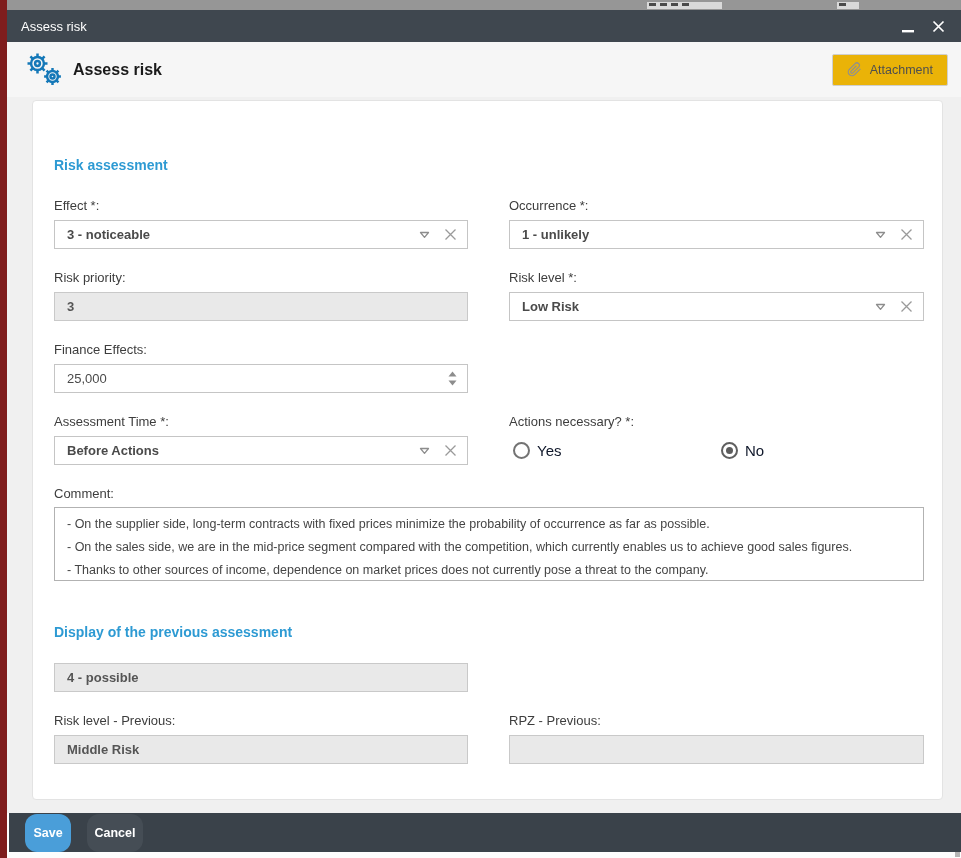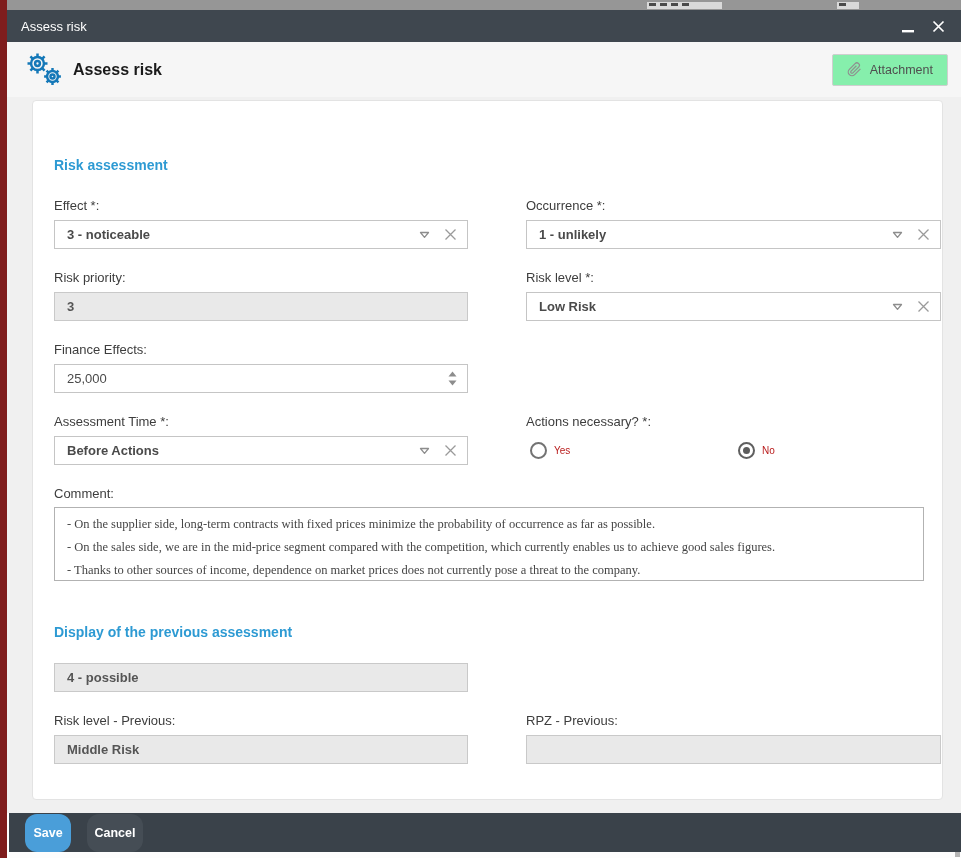--- a/index.html
+++ b/index.html
@@ -15,53 +15,53 @@
   
   .titlebar { height:32px; background:#3f474f; display:flex; align-items:center; padding:0 12px 0 14px; }
   .titlebar-title { color:#fff; font-size:13px; flex:1; }
   .win-btn { color:#fff; width:22px; height:22px; display:flex; align-items:center; justify-content:center; cursor:pointer; margin-left:8px; }
 
   
   .header-zone { height:55px; background:#f6f6f6; display:flex; align-items:center; padding:0 13px 0 18px; }
   .app-icon { width:44px; height:42px; position:relative; margin-right:4px; }
   .gear { position:absolute; }
   .header-title { font-size:16px; font-weight:bold; color:#1a1a1a; flex:1; }
-  .attachment-btn { height:29px; background:#86efac; border:1px solid #cfcfcf; display:flex; align-items:center; padding:15px 14px; font-size:12.5px; color:#4f4f4f; cursor:pointer; border-radius:2px; }
+  .attachment-btn { height:29px; background:#eab308; border:1px solid #cfcfcf; display:flex; align-items:center; padding:15px 14px; font-size:12.5px; color:#4f4f4f; cursor:pointer; border-radius:2px; }
   .attachment-btn svg { margin-right:8px; }
 
   
   .content { height:716px; background:#f0f0f0; padding:3px 25px 16px 25px; }
   .card { background:#fff; width:911px; height:700px; border:1px solid #e3e3e3; border-radius:4px; padding:56px 20px 0 21px; }
 
   .section-title { color:#2d9ad3; font-size:14px; font-weight:bold; margin-bottom:25px; }
   .section-title.second { margin-top:39px; margin-bottom:23px; }
 
-  .row { display:grid; grid-template-columns:414px 415px; column-gap:58px; margin-bottom:21px; }
+  .row { display:grid; grid-template-columns:414px 415px; column-gap:41px; margin-bottom:21px; }
   .field-label { font-size:13px; color:#3d3d3d; margin-bottom:7px; height:15px; }
   .control { height:29px; border:1px solid #c5c5c5; background:#fff; display:flex; align-items:center; font-size:13px; color:#4a4a4a; }
   .control .val { flex:1; padding-left:12px; white-space:nowrap; overflow:hidden;font-weight:bold; }
   .control.disabled { background:#e9e9e9; border-color:#c9c9c9; color:#555; }
   .icon-btn { display:flex; align-items:center; justify-content:center; width:26px; height:27px; cursor:pointer; }
   .combo .icon-btn.clear { margin-right:4px; }
   .spinner { display:flex; flex-direction:column; align-items:center; justify-content:center; width:30px; height:27px; cursor:pointer; gap:3px; }
 
   .num-input { flex:1; border:none; outline:none; font-family:inherit; font-size:13px; color:#4a4a4a; padding-left:12px; background:transparent; height:100%; }
 
   
   .radio-row { display:flex; align-items:center; height:29px; padding-left:4px; }
   .radio-opt { display:flex; align-items:center; cursor:pointer; }
   .radio-opt.yes { width:208px; }
   .radio-circle { width:17px; height:17px; border:2px solid #737373; border-radius:50%; background:#fff; margin-right:7px; flex:none; }
   .radio-circle.checked { border-color:#5f5f5f; position:relative; }
   .radio-circle.checked::after { content:""; position:absolute; left:3px; top:3px; width:7px; height:7px; border-radius:50%; background:#5c5c5c; }
-  .radio-label { font-size:10px; color:#b91c1c; }
+  .radio-label { font-size:15px; color:#0f172a; }
 
   
   .comment-label { font-size:13px; color:#3d3d3d; margin-bottom:6px; }
-  .comment-area { width:870px; height:74px; border:1px solid #b2b2b2; resize:none; font-family:Liberation Serif, serif; font-size:12.5px; color:#454545; line-height:23px; padding:5px 12px; outline:none; overflow:hidden; }
+  .comment-area { width:870px; height:74px; border:1px solid #b2b2b2; resize:none; font-family:Liberation Sans, sans-serif; font-size:12.5px; color:#454545; line-height:23px; padding:5px 12px; outline:none; overflow:hidden; }
   .footer { height:39px; background:#3a424a; display:flex; align-items:center; padding:0 16px; margin-top:13px; position:absolute; left:2px; right:0; bottom:6px; }
   .btn { height:38px; border:none; font-family:inherit; font-size:12.5px; font-weight:bold; color:#fff; cursor:pointer; border-radius:12px; }
   .btn.save { width:46px; background:#4a9ed9; margin-right:16px; }
   .btn.cancel { width:56px; background:#454d55; }
 
   .bg-bottom { position:absolute; left:2px; right:0; bottom:0; height:6px; background:#fdfdfd; }
   .resize-handle { position:absolute; right:1px; bottom:1px; width:5px; height:5px; background:#b5b5b5; }
 </style>
 </head>
 <body>

